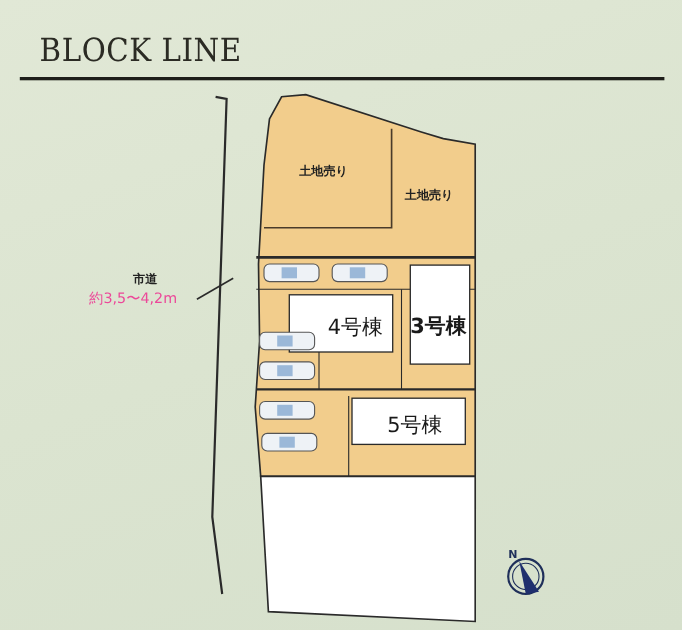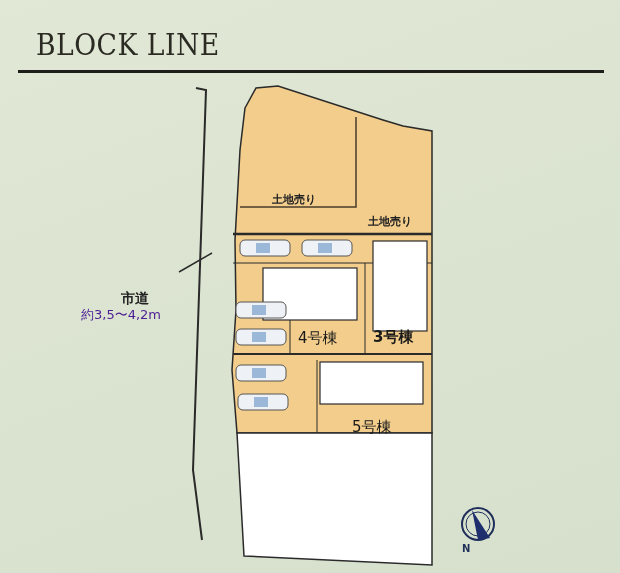--- a/index.html
+++ b/index.html
@@ -3,25 +3,25 @@
 <meta charset="utf-8">
 <style>
   html, body { margin:0; padding:0; }
   body { width:620px; height:573px; position:relative; overflow:hidden;
     background: linear-gradient(160deg, #e1e8d6 0%, #dbe4d0 50%, #d6e0cc 100%);
     font-family: "DejaVu Sans", sans-serif; }
   .title { position:absolute; left:36px; top:28px; font-family:"DejaVu Serif", "Liberation Serif", serif;
     font-size:29px; letter-spacing:0.5px; color:#2b2b24; font-weight:normal; transform:scaleX(0.92); transform-origin:left; }
   .rule { position:absolute; left:18px; top:70px; width:586px; height:3px; background:#1e1e1a; }
   svg.plan { position:absolute; left:0; top:0; }
-  .lbl { position:absolute; color:#222; font-weight:bold; white-space:nowrap;margin-top:44px; }
+  .lbl { position:absolute; color:#222; font-weight:bold; white-space:nowrap; }
   .lot { font-size:11px; }
-  .bld { font-size:15px; font-weight:normal; color:#1a1a1a; }
-  .road-name { font-size:14px; left:121px; top:246px; }
-  .road-width { font-size:13px; left:81px; top:262px; font-weight:normal; color:#4c1d95; }
+  .bld { font-size:19px; font-weight:normal; color:#1a1a1a; }
+  .road-name { font-size:11px; left:121px; top:246px; }
+  .road-width { font-size:13px; left:81px; top:262px; font-weight:normal; color:#ec4899; }
 </style>
 </head>
 <body>
 
 <div class="title">BLOCK LINE</div>
 <div class="rule"></div>
 
 <svg class="plan" width="620" height="573">
 
   <path d="M196 88 L206 90 L193 470 L202 540" fill="none" stroke="#2a2a2a" stroke-width="2"></path>

